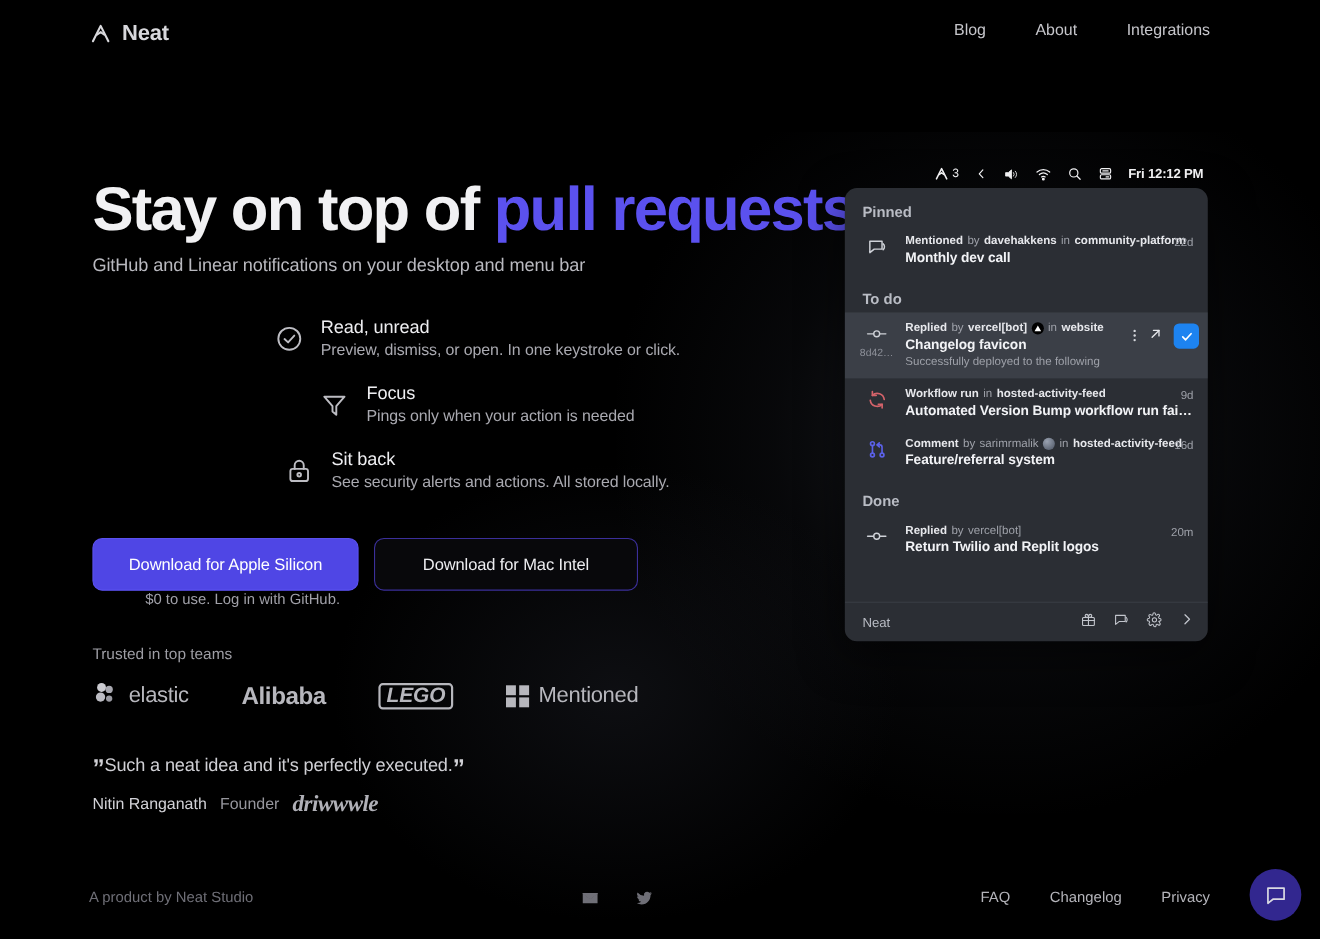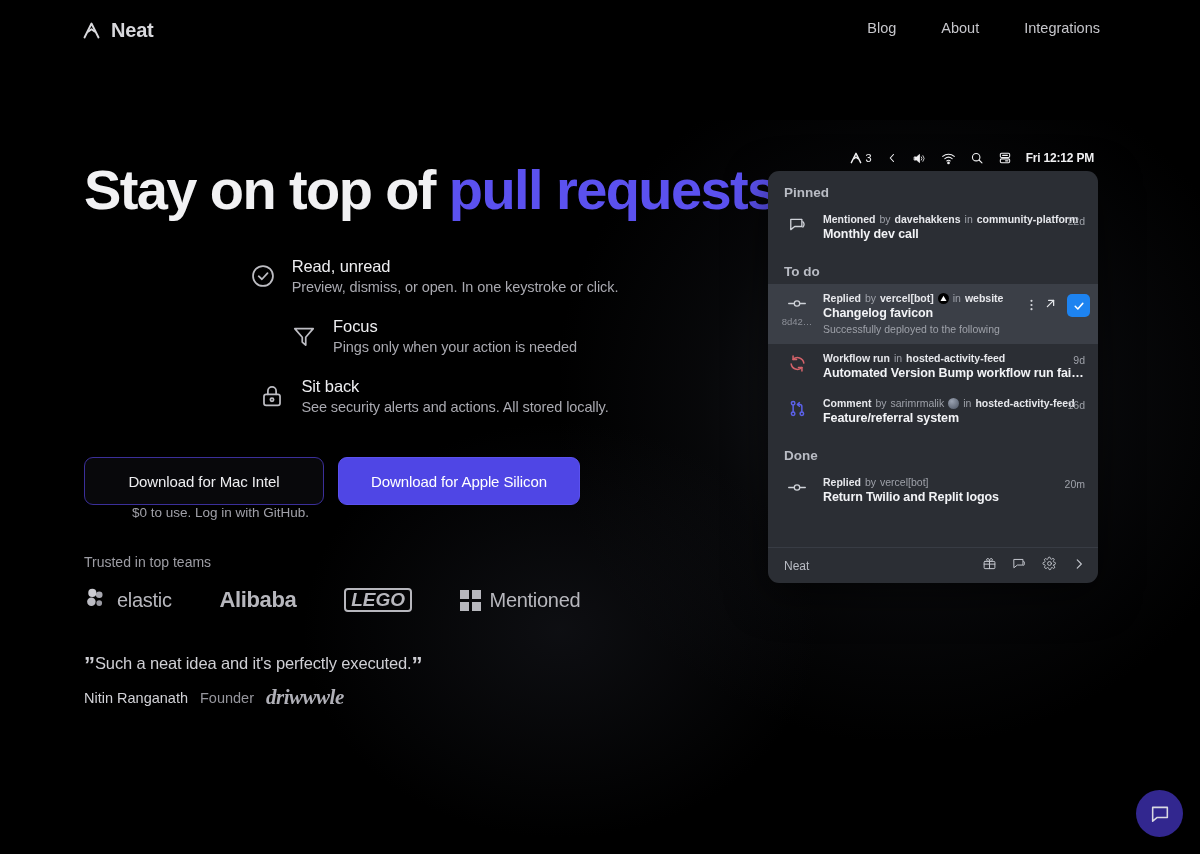--- a/index.html
+++ b/index.html
@@ -167,20 +167,21 @@
     </div>
     <div class="nav">
       <a href="#">Blog</a>
       <a href="#">About</a>
       <a href="#">Integrations</a>
     </div>
   </div>
 
   <div class="hero">
     <h1 class="headline"><span>Stay on top of </span><span class="accent">pull requests</span></h1>
+    <div class="subhead">GitHub and Linear notifications on your desktop and menu bar</div>
 
     <div class="features">
       <div class="feature">
         <span class="feature-icon">
           <svg viewBox="0 0 24 24" width="26" height="26" fill="none" stroke="currentColor" stroke-width="1.6" stroke-linecap="round" stroke-linejoin="round">
             <circle cx="12" cy="12" r="9.2"></circle>
               <path d="M8 12.2 L11 15 L16.2 9.3"></path>
           </svg>
         </span>
         <div>
@@ -208,22 +209,22 @@
           </svg>
         </span>
         <div>
           <div class="feature-title">Sit back</div>
           <div class="feature-desc">See security alerts and actions. All stored locally.</div>
         </div>
       </div>
     </div>
 
     <div class="cta-row">
+      <div class="btn btn-primary">Download for Apple Silicon</div>
       <div class="btn btn-outline">Download for Mac Intel</div>
-      <div class="btn btn-primary">Download for Apple Silicon</div>
     </div>
     <div class="cta-note">$0 to use. Log in with GitHub.</div>
 
     <div class="trusted">
       <div class="trusted-label">Trusted in top teams</div>
       <div class="logos">
         <div class="logo">
           <span>
             <svg viewBox="0 0 26 26" width="24" height="24">
               <circle cx="9" cy="7.5" r="4.4" fill="#cbcbd1"></circle>
@@ -488,19 +489,40 @@
           <span>
             <svg viewBox="0 0 24 24" width="14" height="14" fill="none" stroke="currentColor" stroke-width="2" stroke-linecap="round" stroke-linejoin="round">
                 <path d="M9 5 L16 12 L9 19"></path>
               </svg>
           </span>
         </span>
       </div>
     </div>
   </div>
 
+  <div class="site-footer">
+    <div class="footer-left">A product by Neat Studio</div>
+    <div class="footer-social">
+      <span>
+        <svg viewBox="0 0 24 24" width="17" height="17" fill="currentColor">
+            <path d="M2.5 5.5 h19 v13 h-19 z M3.6 6.6 L12 13.2 L20.4 6.6"></path>
+            <path d="M2.5 5.5 h19 v1.2 L12 13.6 L2.5 6.7 Z"></path>
+          </svg>
+      </span>
+      <span>
+        <svg viewBox="0 0 24 24" width="17" height="17" fill="currentColor">
+            <path d="M22 5.8 a8 8 0 0 1-2.3.6 4 4 0 0 0 1.8-2.2 8 8 0 0 1-2.6 1 4 4 0 0 0-6.9 3.7 A11.4 11.4 0 0 1 3.7 4.6 a4 4 0 0 0 1.3 5.4 4 4 0 0 1-1.9-.5 v.1 a4 4 0 0 0 3.3 4 4 4 0 0 1-1.8.1 4 4 0 0 0 3.8 2.8 8.1 8.1 0 0 1-5 1.7 H2.6 a11.4 11.4 0 0 0 6.2 1.8 c7.4 0 11.5-6.2 11.5-11.5 v-.5 A8.2 8.2 0 0 0 22 5.8 z"></path>
+          </svg>
+      </span>
+    </div>
+    <div class="footer-links">
+      <a href="#">FAQ</a>
+      <a href="#">Changelog</a>
+      <a href="#">Privacy</a>
+    </div>
+  </div>
 
   <div class="chat-fab">
     <svg viewBox="0 0 24 24" width="22" height="22" fill="none" stroke="currentColor" stroke-width="1.7" stroke-linecap="round" stroke-linejoin="round">
       <path d="M4 4.8 h16 v11 h-11 l-5 4 z"></path>
     </svg>
   </div>
 </div>
 
 </body></html>

